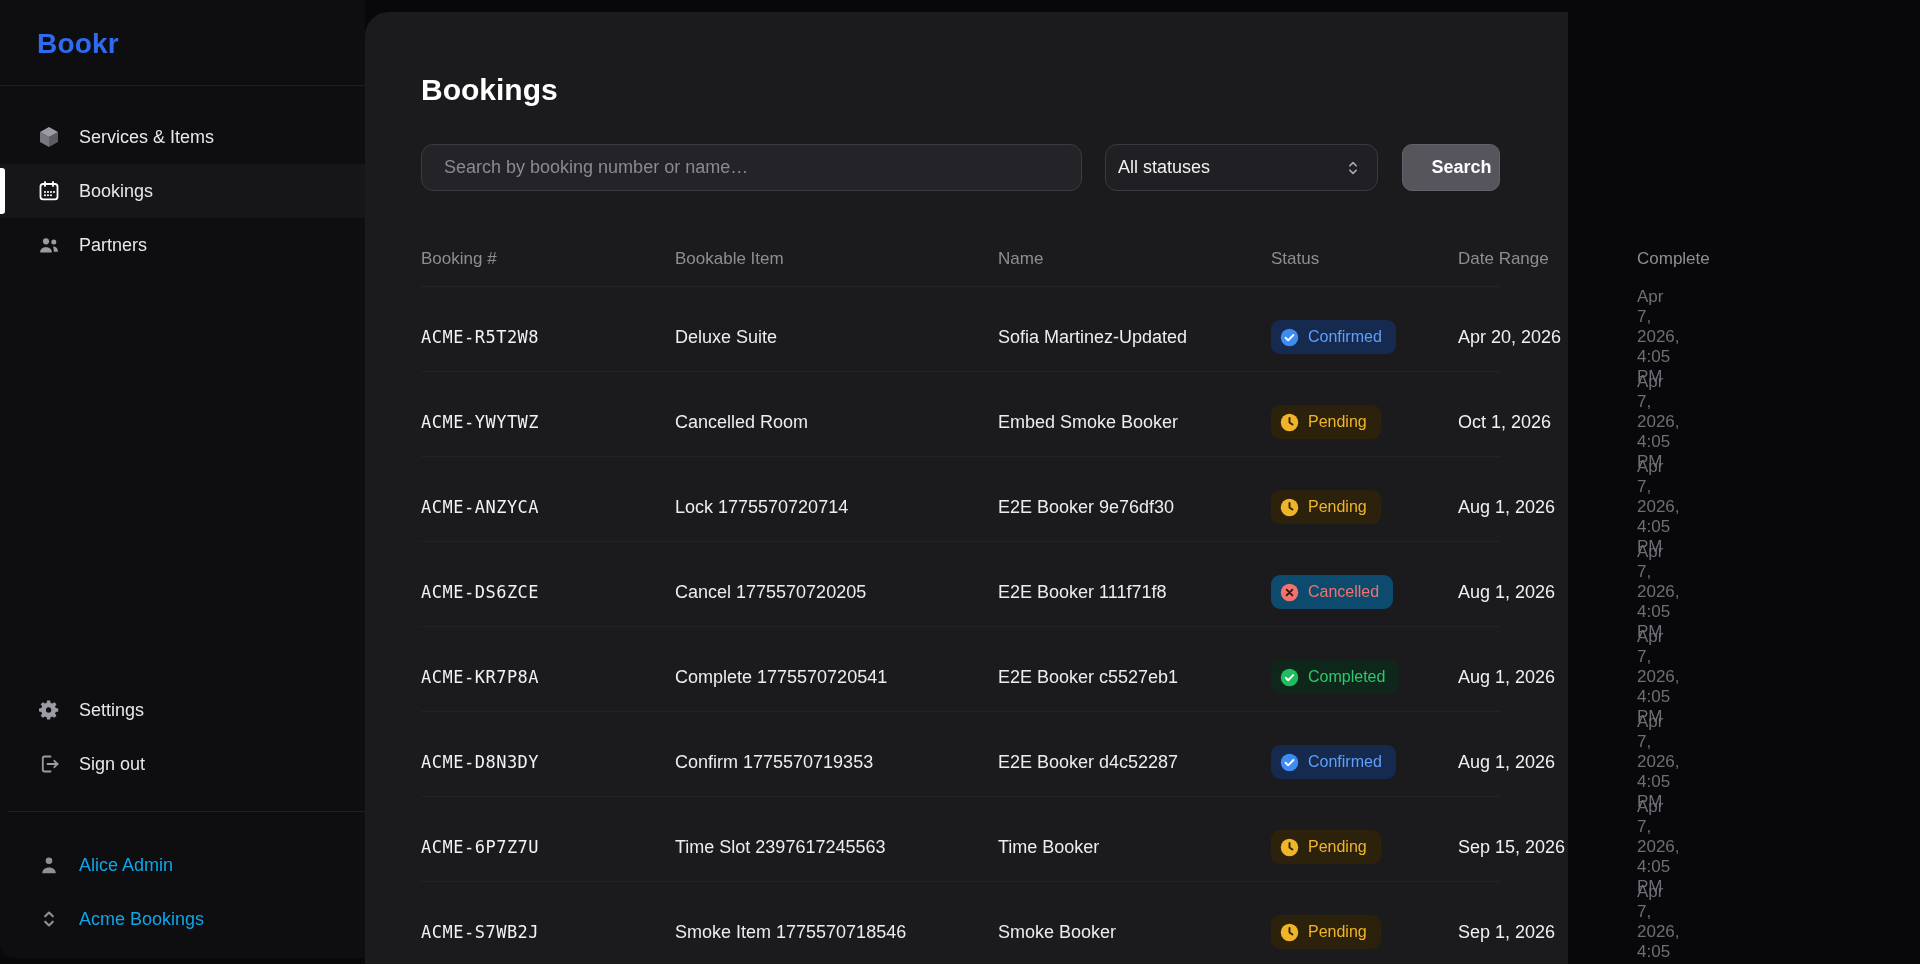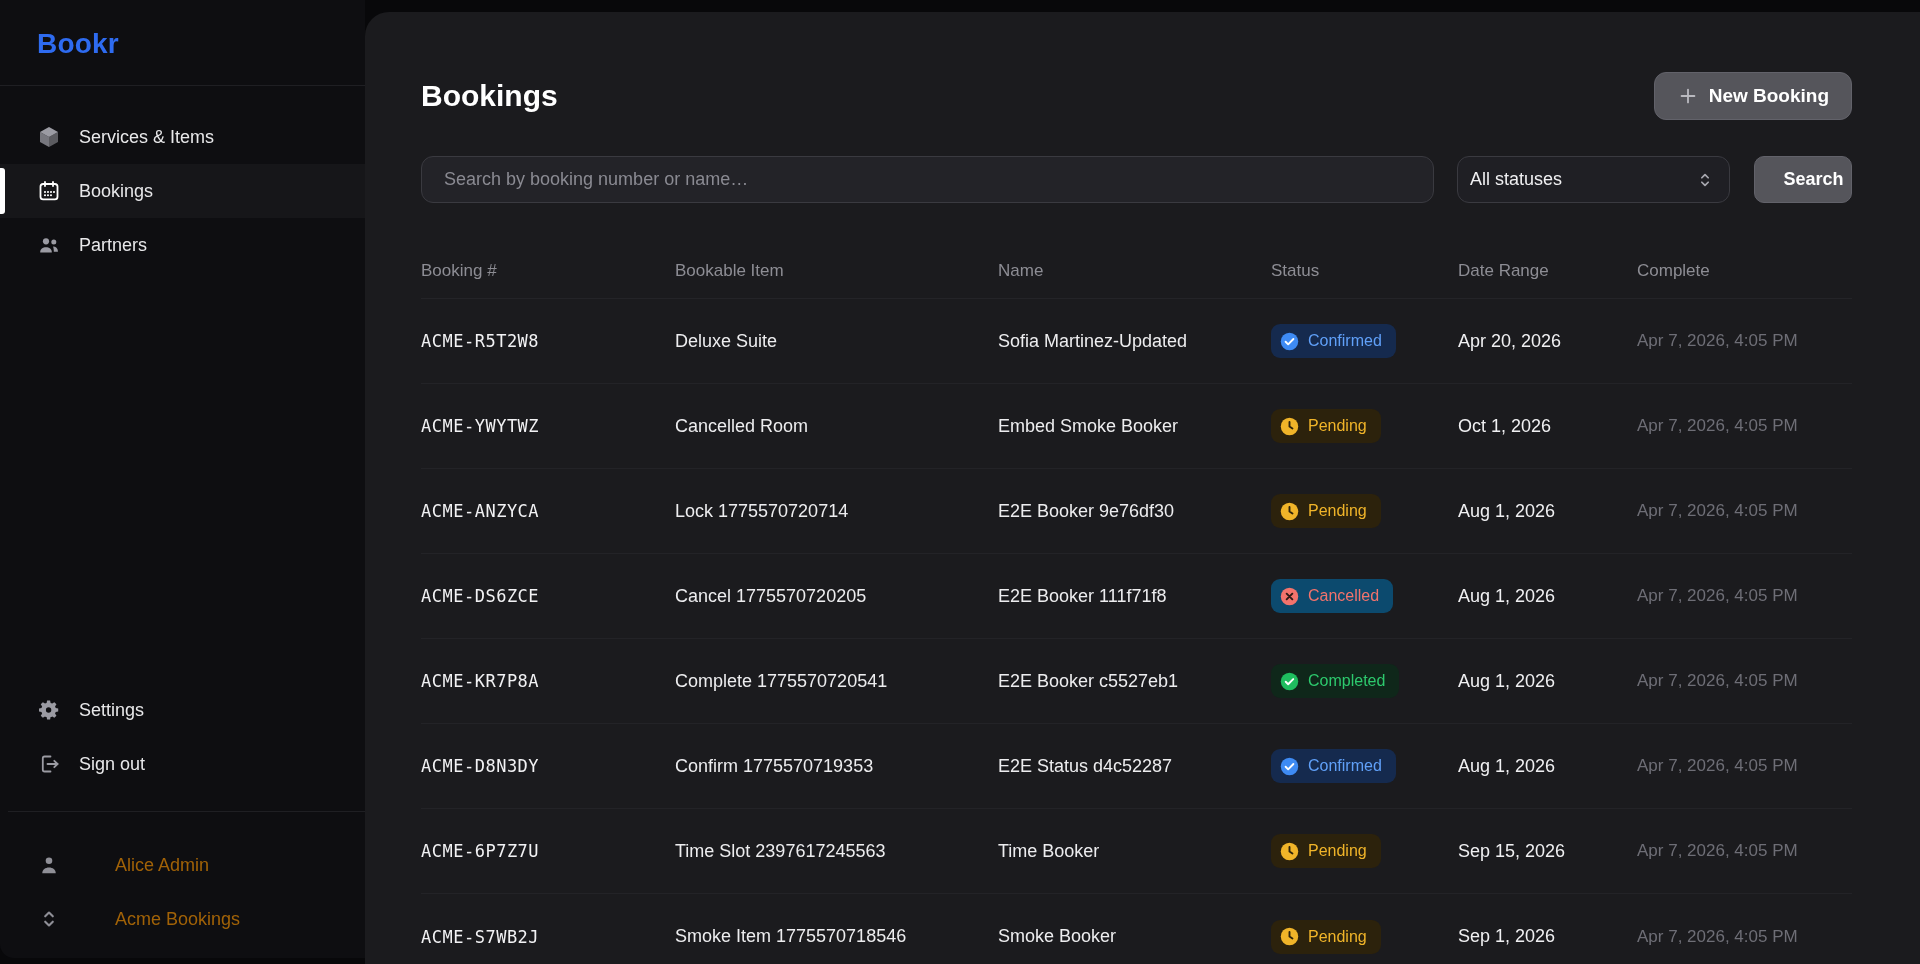--- a/index.html
+++ b/index.html
@@ -1,19 +1,19 @@
 <!DOCTYPE html>
 <html><head>
 <meta charset="utf-8">
 <style>
   * { margin:0; padding:0; box-sizing:border-box; }
   html,body { width:1920px; height:964px; overflow:hidden; background:#08080a;
               font-family:"Liberation Sans","DejaVu Sans",sans-serif; }
 
-  .app { position:relative; width:1920px; height:964px; }
+  .app { position:relative; width:1568px; height:964px; }
 
   
   .sidebar { position:absolute; left:0; top:0; width:365px; height:958px;
              background:#0e0e11; border-radius:0 0 0 14px;
              display:flex; flex-direction:column; }
   .logo-block { height:86px; padding:28px 0 0 37px; border-bottom:1px solid #1f1f23; }
   .logo { font-size:28px; font-weight:bold; color:#2e6bf0; letter-spacing:.2px; }
 
   .nav { padding-top:24px; }
   .nav-item { position:relative; height:54px; display:flex; align-items:center;
@@ -23,21 +23,21 @@
   .nav-item .lbl { font-size:18px; }
   .nav-item.active { background:rgba(255,255,255,.035); }
   .nav-item.active .ico { color:#ffffff; }
   .nav-item.active::before { content:""; position:absolute; left:0; top:4px; bottom:4px;
                              width:5px; background:#ffffff; border-radius:0 3px 3px 0; }
   .sidebar .spacer { flex:1; }
   .footer-nav { margin-bottom:20px; }
   .side-divider { border-top:1px solid #1f1f23; margin:0 0 0 8px; }
   .user-section { padding:26px 0 12px 0; }
   .user-section .ico { color:#8f8f97; }
-  .user-section .lbl { font-size:18px; color:#a16207;margin-left:36px; }
+  .user-section .lbl { font-size:18px; color:#0ea5e9; }
 
   
   .main { position:absolute; left:365px; top:12px; right:0; bottom:0;
           background:#1b1b1e; border-radius:24px 0 0 0;
           padding:60px 68px 0 56px; }
 
   .main-header { display:flex; align-items:center; justify-content:space-between; }
   .page-title { font-size:30px; line-height:36px; font-weight:bold; color:#ffffff; }
   .btn { display:inline-flex; align-items:center; justify-content:center; gap:10px;
          background:#55555b; color:#ffffff; font-weight:bold; border:1px solid #62626a;
@@ -177,28 +177,20 @@
           </span>
         <span class="lbl">Acme Bookings</span>
       </div>
     </div>
   </aside>
 
   <main class="main">
 
     <div class="main-header">
       <h1 class="page-title">Bookings</h1>
-      <button class="btn new-booking-btn">
-        <span class="plus" id="plus-icon">
-            <svg viewBox="0 0 24 24" fill="none" stroke="currentColor" stroke-width="2" stroke-linecap="round">
-              <path d="M12 5v14M5 12h14"></path>
-            </svg>
-          </span>
-        <span>New Booking</span>
-      </button>
     </div>
 
     <div class="filter-row">
       <input class="search-input" type="text" placeholder="Search by booking number or name…" style="">
       <div class="status-select">
         <span class="val">All statuses</span>
         <span class="chev" id="select-chevron">
             <svg viewBox="0 0 24 24" fill="none" stroke="currentColor" stroke-width="2.1" stroke-linecap="round" stroke-linejoin="round">
               <path d="m8.2 9.3 3.8-3.8 3.8 3.8"></path>
               <path d="m8.2 14.7 3.8 3.8 3.8-3.8"></path>
@@ -309,21 +301,21 @@
         <span class="btxt">Completed</span>
       </span>
     </span>
     <span class="cell-date">Aug 1, 2026</span>
     <span class="cell-created">Apr 7, 2026, 4:05 PM</span>
   </div>
 
   <div class="tgrid trow">
     <span class="cell-booking">ACME-D8N3DY</span>
     <span class="cell-item">Confirm 1775570719353</span>
-    <span class="cell-name">E2E Status d4c52287</span>
+    <span class="cell-name">E2E Booker d4c52287</span>
     <span>
       <span class="badge" style="background: rgb(21, 42, 78); color: rgb(96, 160, 248);">
         <span class="bico" style="color: rgb(62, 139, 244); --mark: #ffffff;">
                   <svg viewBox="0 0 20 20">
                     <circle cx="10" cy="10" r="9.2" fill="currentColor"></circle>
                     <path d="m5.9 10.3 2.7 2.7 5.5-5.6" fill="none" style="stroke:var(--mark)" stroke-width="2" stroke-linecap="round" stroke-linejoin="round"></path>
                   </svg>
                 </span>
         <span class="btxt">Confirmed</span>
       </span>

